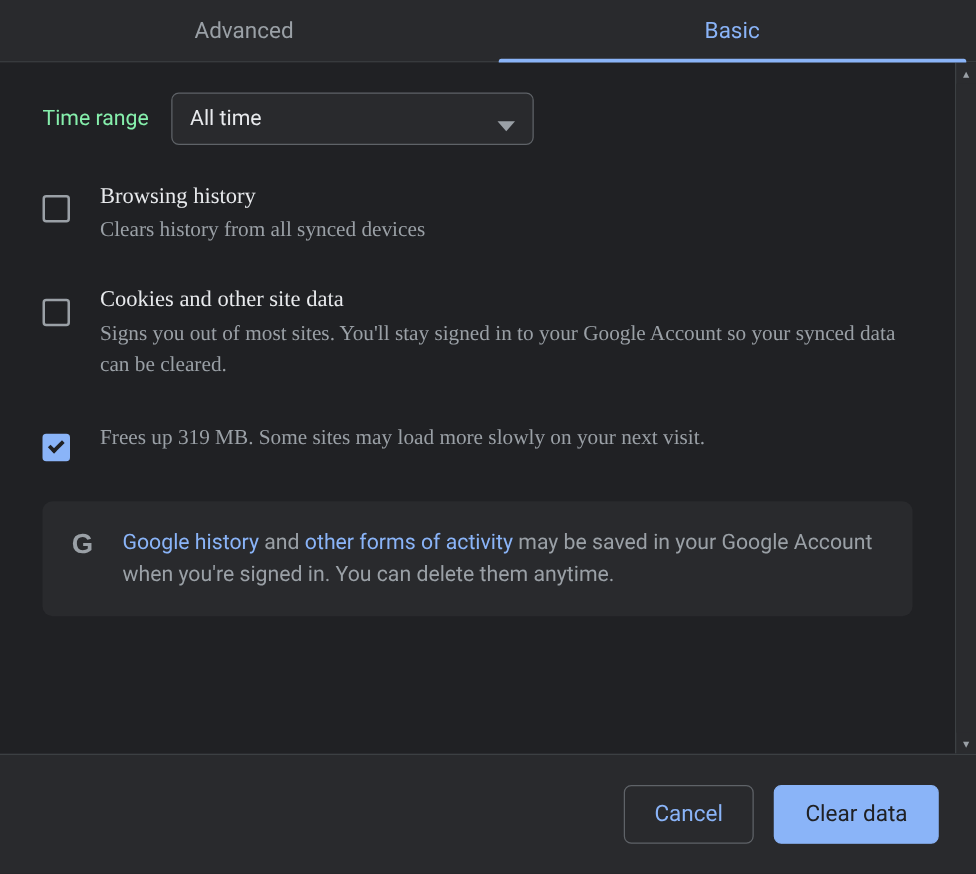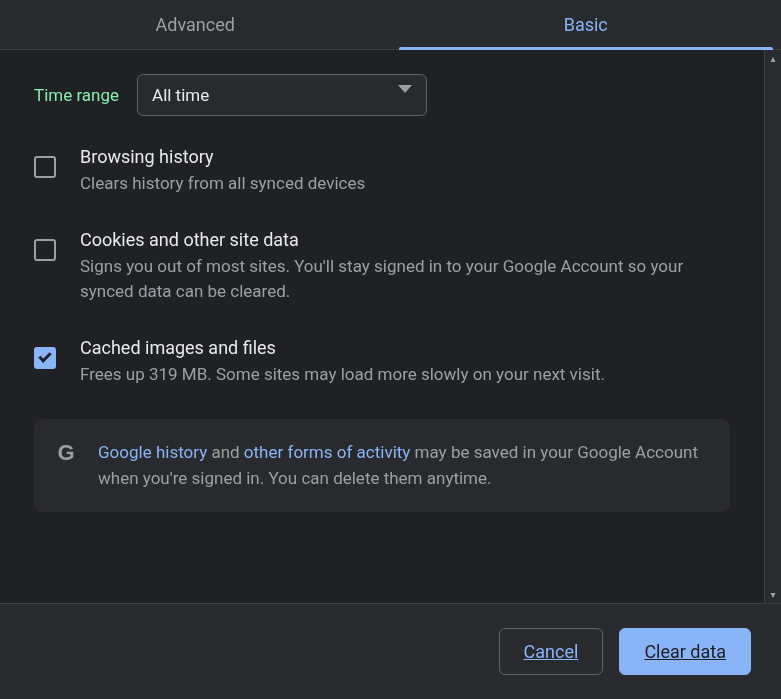--- a/index.html
+++ b/index.html
@@ -67,21 +67,21 @@
       height: 17px; display:flex; align-items:center; justify-content:center;
       color:#9aa0a6; font-size:10px; cursor:pointer;
     }
     .scroll-track { flex:1; background:#2a2b2e; }
     .time-row {
       display: flex; align-items: center; gap: 18px;
       margin-bottom: 30px;
     }
     .time-label { color: #86efac; font-size: 17px; }
     .select {
-      display: flex; align-items: flex-start; justify-content: space-between;
+      display: flex; align-items: flex-end; justify-content: space-between;
       min-width: 290px;
       background: #292a2d;
       border: 1px solid #5f6368;
       border-radius: 6px;
       padding: 10px 14px;
       font-size: 17px;
       color: #e8eaed;
       cursor: pointer;
     }
     .chevron {
@@ -106,21 +106,21 @@
     .checkbox.checked {
       background: #8ab4f8;
       border-color: #8ab4f8;
     }
     .checkmark {
       width: 12px; height: 7px;
       border-left: 3px solid #202124;
       border-bottom: 3px solid #202124;
       transform: rotate(-45deg) translate(1px,-1px);
     }
-    .opt-text { flex: 1; }
+    .opt-text { flex: 1; font-family: Liberation Serif, serif; }
     .opt-title { font-size: 18px; color: #e8eaed; margin-bottom: 4px; }
     .opt-desc { font-size: 17px; color: #9aa0a6; line-height: 1.5; }
     .info-box {
       background: #292a2d;
       border-radius: 8px;
       padding: 20px 18px;
       display: flex; gap: 18px; align-items: flex-start;
       margin-top: 8px;
     }
     .g-icon {
@@ -138,21 +138,20 @@
       display:flex; justify-content:flex-end; gap:16px;
     }
     .btn {
       padding: 12px 24px;
       border-radius: 6px;
       font-size: 18px;
       cursor: pointer;
       border: 1px solid #5f6368;
       background: transparent;
       color: #8ab4f8;
-      text-decoration: underline;
     }
     .btn.primary {
       background: #8ab4f8;
       border-color: #8ab4f8;
       color: #202124;
     }
   </style>
 </head>
 <body>
 
@@ -188,21 +187,20 @@
           <div class="opt-title">Cookies and other site data</div>
           <div class="opt-desc">Signs you out of most sites. You'll stay signed in to your Google Account so your synced data can be cleared.</div>
         </div>
       </div>
 
       <div class="opt-row">
         <div class="checkbox checked">
           <div class="checkmark"></div>
         </div>
         <div class="opt-text">
-          <div class="opt-title">Cached images and files</div>
           <div class="opt-desc">Frees up 319 MB. Some sites may load more slowly on your next visit.</div>
         </div>
       </div>
 
       <div class="info-box">
         <div class="g-icon">G</div>
         <div class="info-text">
           <span class="link">Google history</span><span> and </span><span class="link">other forms of activity</span><span> may be saved in your Google Account when you're signed in. You can delete them anytime.</span>
         </div>
       </div>

